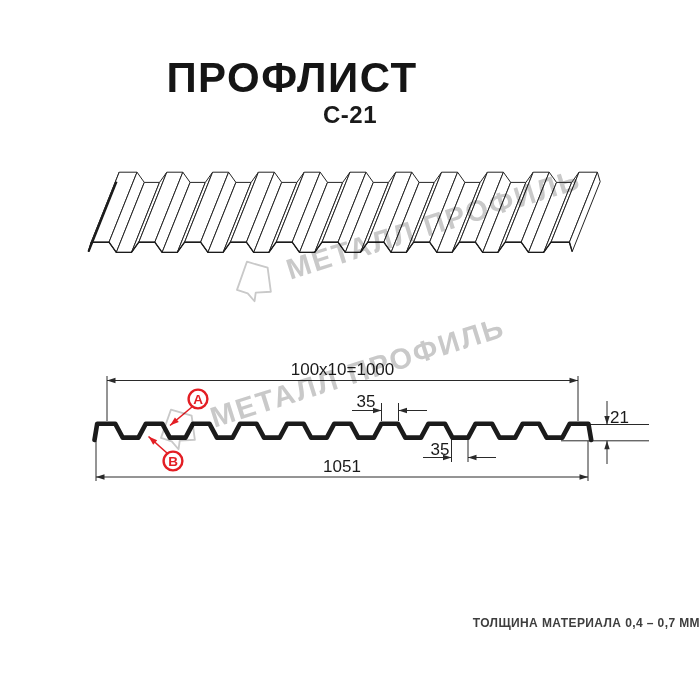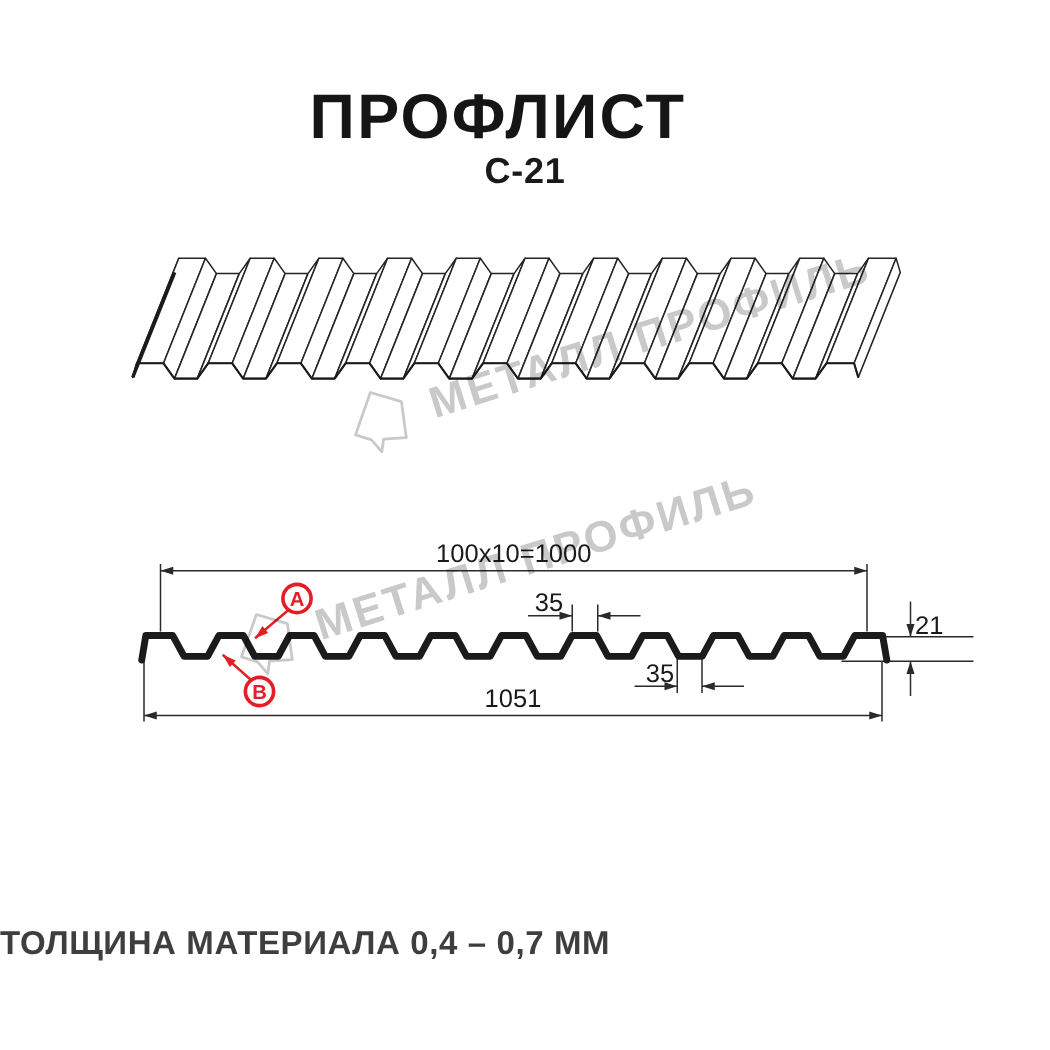--- a/index.html
+++ b/index.html
@@ -1,23 +1,23 @@
 <!DOCTYPE html>
 <html><head>
 <meta charset="utf-8">
 <style>
   html,body{margin:0;padding:0;background:#ffffff;}
   .page{position:relative;width:700px;height:700px;background:#fff;overflow:hidden;
         font-family:"Liberation Sans",sans-serif;}
   .title{position:absolute;top:54px;left:0;width:584px;text-align:center;
-         font-size:42px;font-weight:bold;letter-spacing:1.5px;color:#151515;padding-left:40px;}
+         font-size:42px;font-weight:bold;letter-spacing:1.5px;color:#151515;}
   .subtitle{position:absolute;top:101px;left:0;width:700px;text-align:center;
          font-size:24px;font-weight:bold;letter-spacing:.5px;color:#1a1a1a;}
-  .footer{position:absolute;top:616px;left:0;width:700px;text-align:left;
-         font-size:22px;font-weight:bold;letter-spacing:.4px;color:#3e3e3e;}
+  .footer{position:absolute;top:616px;left:0;width:700px;text-align:right;
+         font-size:12px;font-weight:bold;letter-spacing:.4px;color:#3e3e3e;}
   #drawing-svg{position:absolute;left:0;top:0;}
   .dim{font-family:"Liberation Sans",sans-serif;font-size:17px;fill:#1a1a1a;}
   .rlab{font-family:"Liberation Sans",sans-serif;font-size:13.5px;font-weight:bold;}
   .wm{position:absolute;display:flex;align-items:center;gap:9px;
       transform:rotate(-17.5deg);transform-origin:27px 50%;
       mix-blend-mode:multiply;font-weight:bold;font-size:29px;letter-spacing:2px;
       white-space:nowrap;color:#c9c9c9;pointer-events:none;}
   .wm .wmlogo{width:54px;height:46px;flex:none;}
   .wm1{left:226px;top:258px;}
   .wm2{left:150px;top:406px;}

